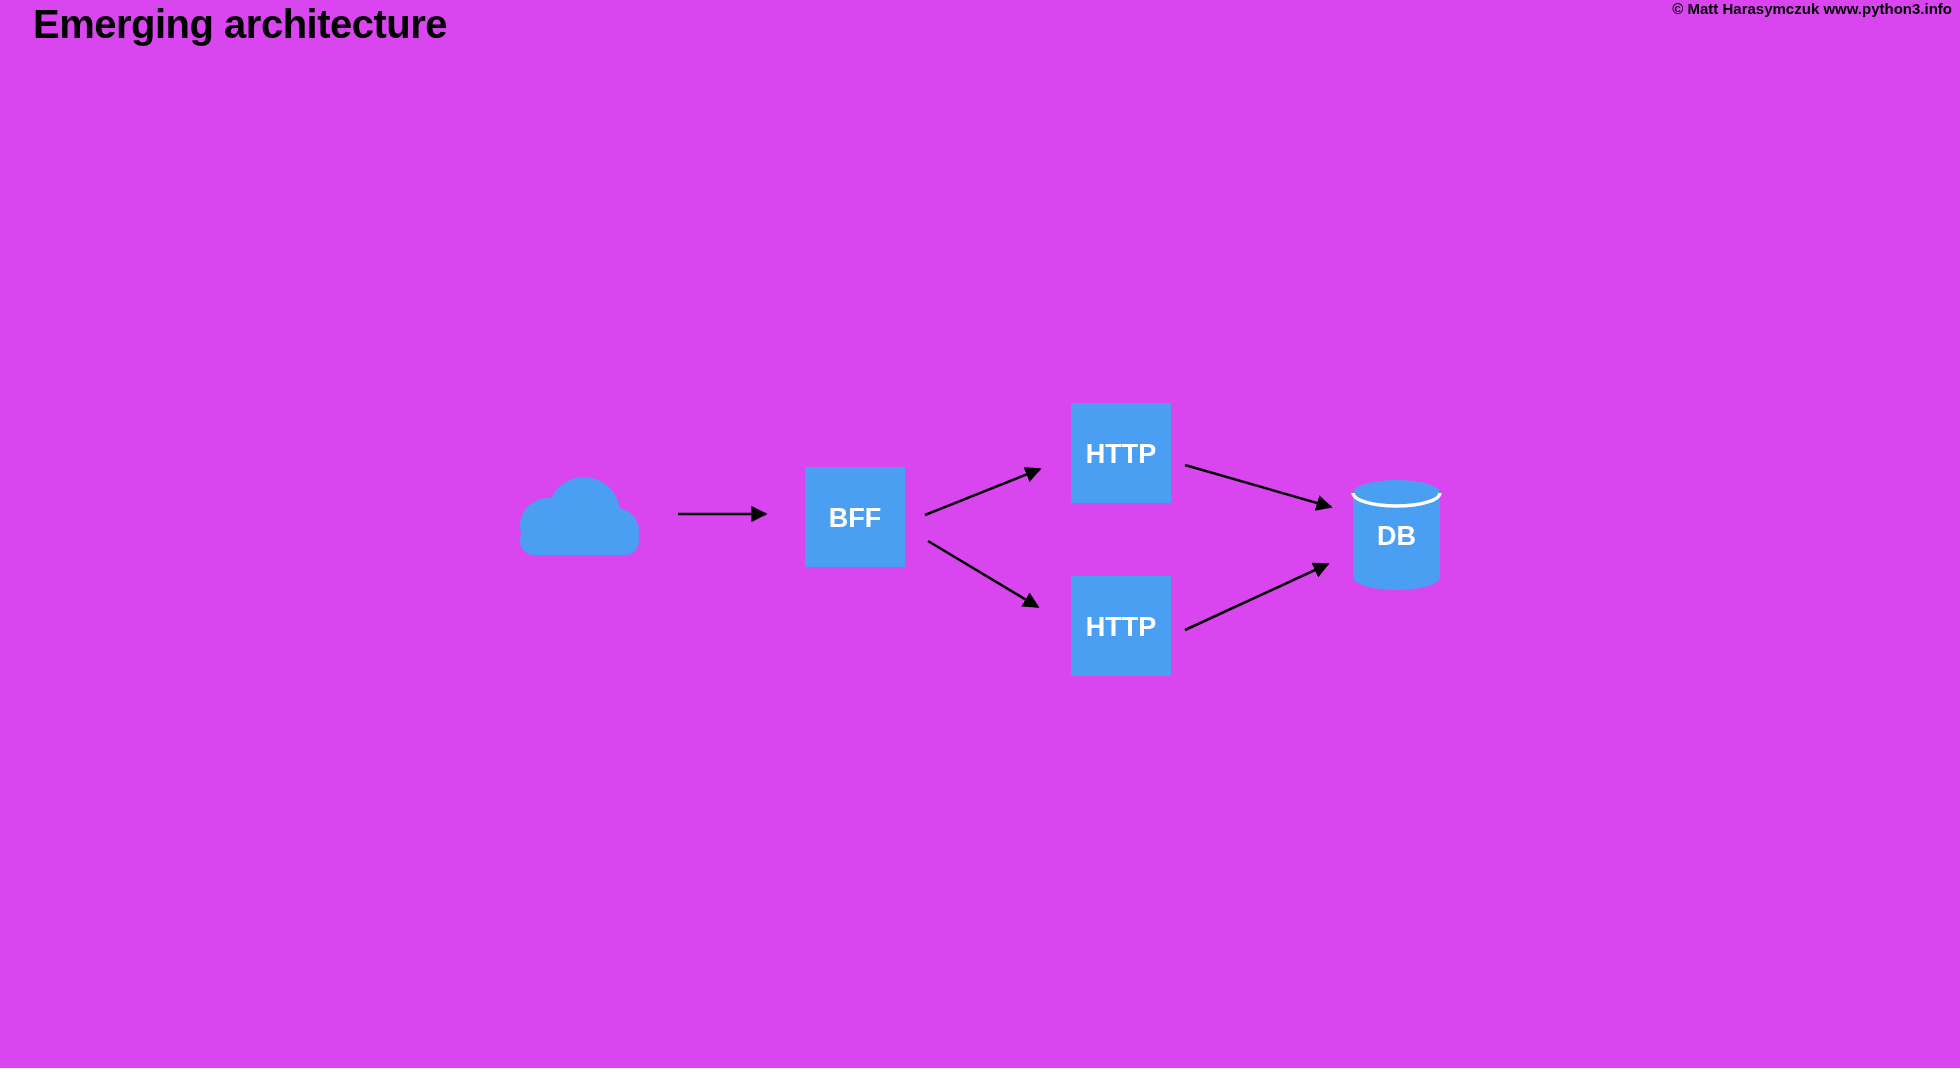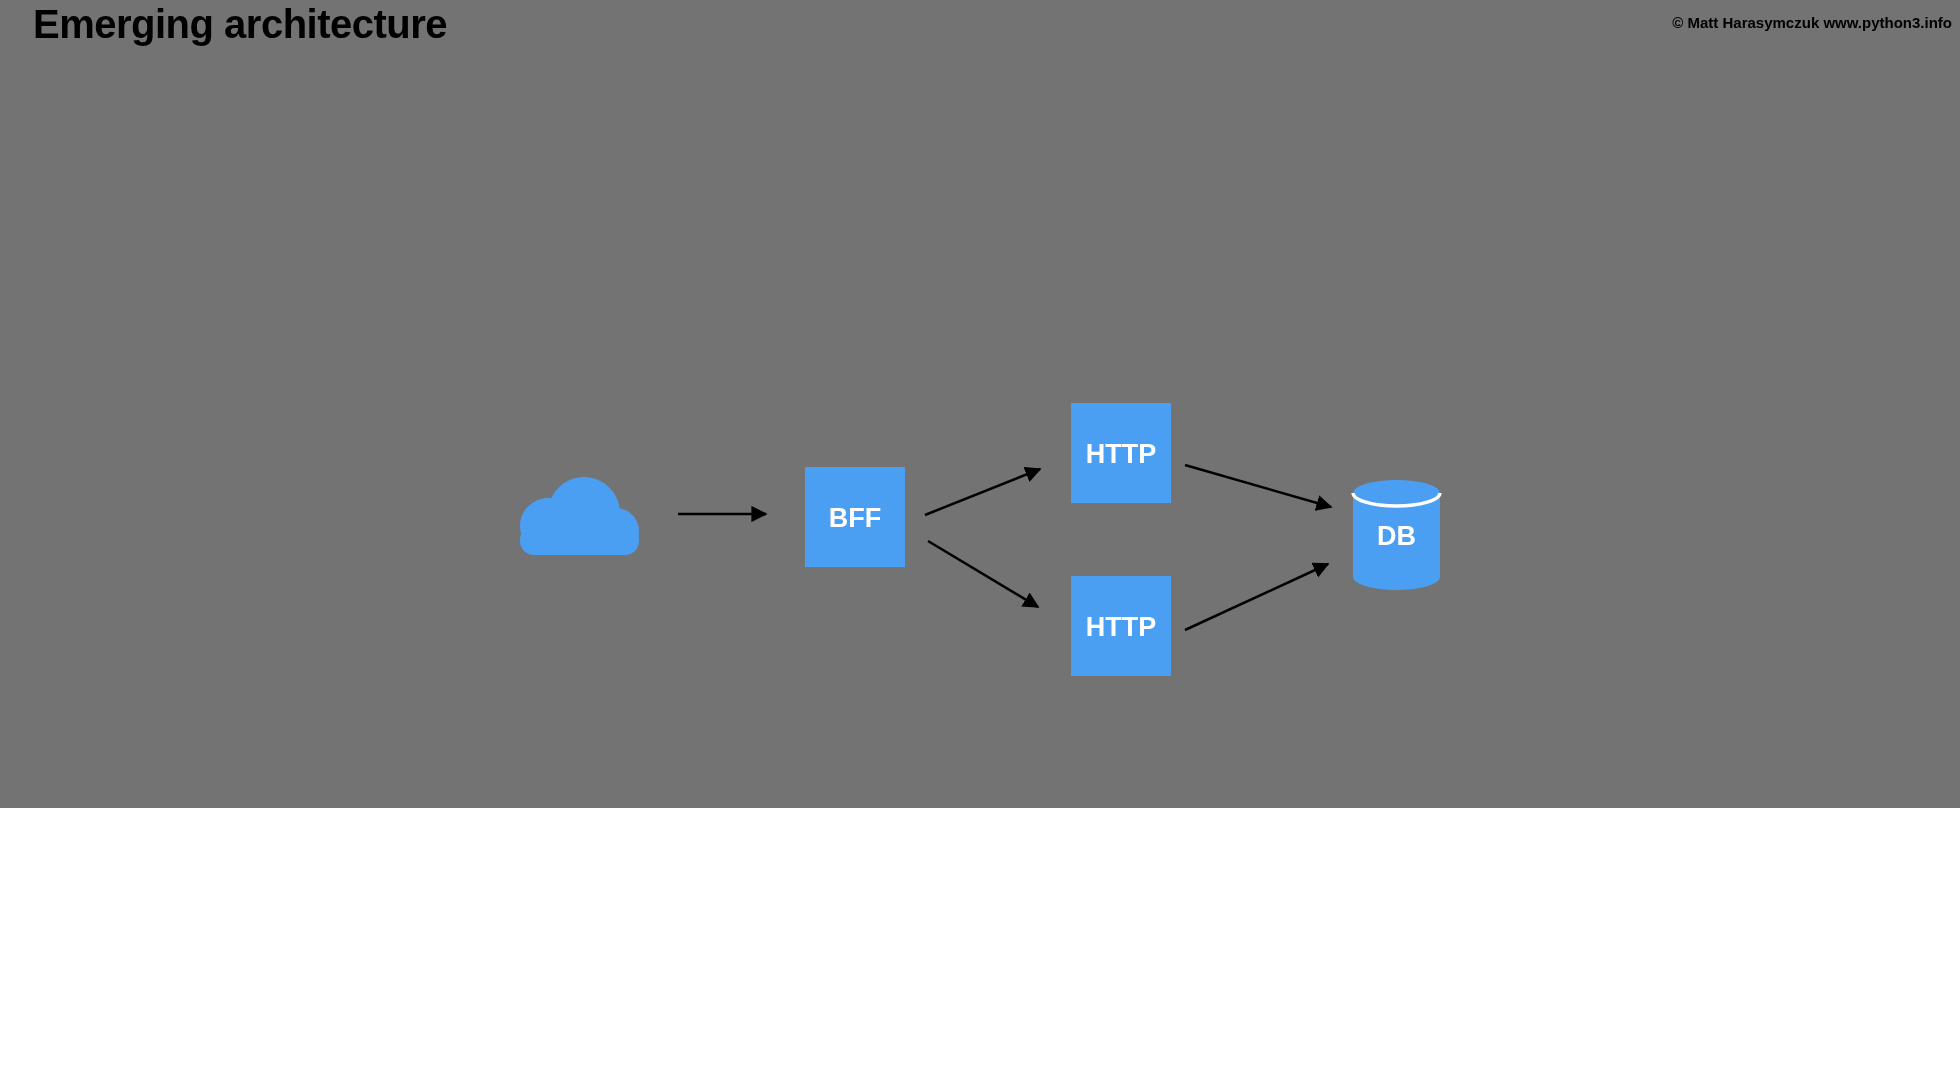--- a/index.html
+++ b/index.html
@@ -4,37 +4,37 @@
 <style>
   html, body {
     margin: 0;
     padding: 0;
     background: #ffffff;
     font-family: "Liberation Sans", sans-serif;
   }
   .stage {
     position: relative;
     width: 1960px;
-    height: 808px;
-    background: #737373;
+    height: 1068px;
+    background: #d946ef;
     overflow: hidden;
   }
   .slide-title {
     position: absolute;
     left: 33px;
     top: 2px;
     font-size: 40px;
     font-weight: bold;
     color: #000000;
     letter-spacing: -0.5px;
   }
   .copyright {
     position: absolute;
     right: 8px;
-    top: 14px;
+    top: 0;
     font-size: 15px;
     font-weight: bold;
     color: #000000;
   }
   .diagram-svg {
     position: absolute;
     left: 0;
     top: 0;
     width: 1960px;
     height: 1080px;

